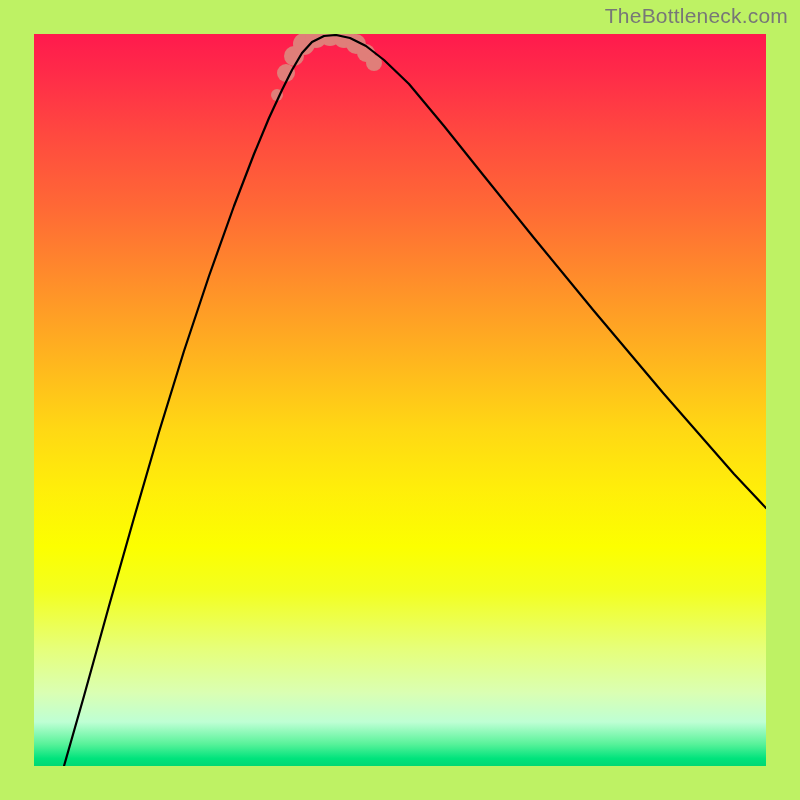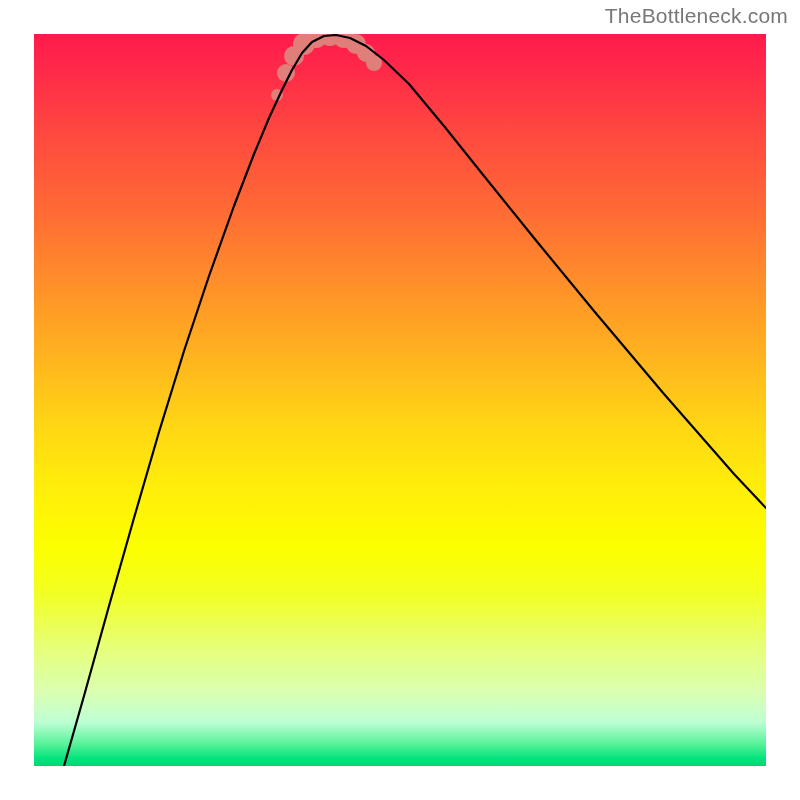--- a/index.html
+++ b/index.html
@@ -10,21 +10,21 @@
     overflow: hidden;
     background: #000;
     font-family: Arial, Helvetica, sans-serif;
   }
   .frame {
     position: absolute;
     left: 0;
     top: 0;
     width: 800px;
     height: 800px;
-    background: #ffffff;
+    background: #bef264;
   }
   .plot-area {
     position: absolute;
     left: 34px;
     top: 34px;
     width: 732px;
     height: 732px;
     background: linear-gradient(to bottom,
       #ff1a4d 0%,
       #ff2d48 6%,

